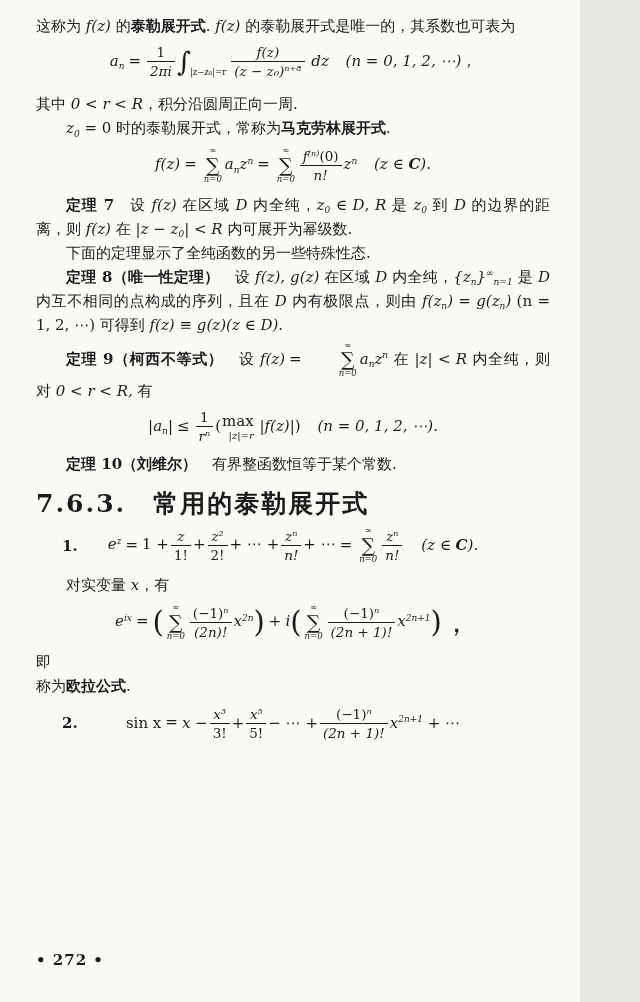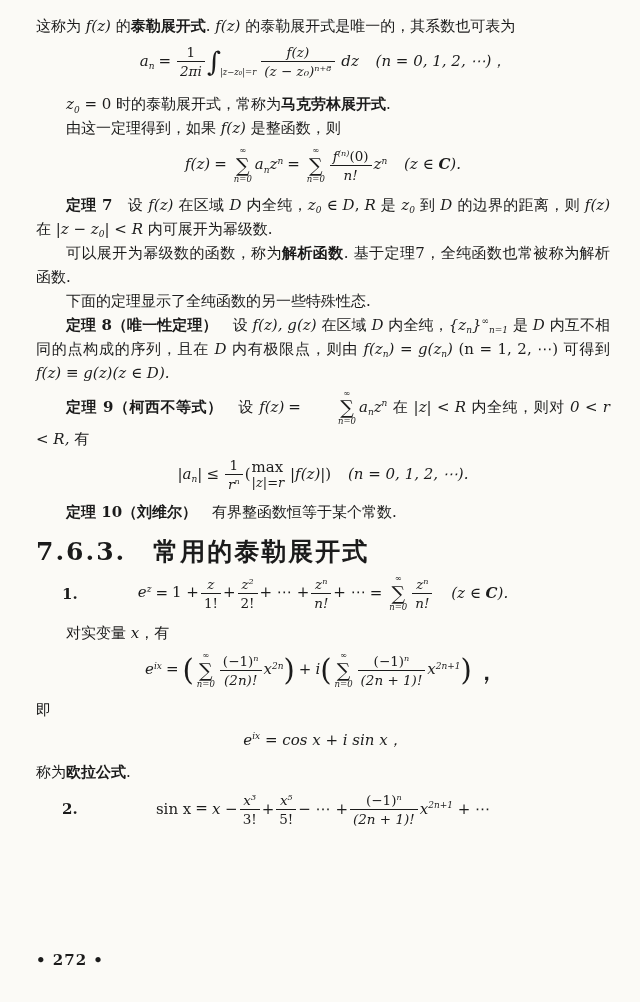--- a/index.html
+++ b/index.html
@@ -1,40 +1,40 @@
 <!DOCTYPE html>
 <html><head>
 <meta charset="utf-8">
 <style>
   * { margin:0; padding:0; box-sizing:border-box; }
   html,body { width:640px; height:1002px; }
   body { background:#e9e7e1; font-family:"DejaVu Serif","Liberation Serif",serif; }
-  .page { position:relative; width:640px; height:1002px; background:#fbfaf6; color:#1b1b1b;
+  .page { position:relative; width:580px; height:1002px; background:#fbfaf6; color:#1b1b1b;
           padding:14px 30px 0 36px; overflow:hidden; font-size:15px; line-height:24px; }
   .para { margin:0; text-align:justify; }
   .ind { text-indent:2em; }
   .b { font-weight:bold; }
   .mi { font-style:italic; }
   sub,sup { font-size:0.6em; line-height:0; position:relative; font-style:italic; }
   sub { vertical-align:baseline; bottom:-0.4em; }
   sup { vertical-align:baseline; top:-0.6em; }
   .display { text-align:center; text-indent:0; margin:6px 0 8px; white-space:nowrap; }
   .frac { display:inline-block; vertical-align:middle; text-align:center; font-size:13.5px;
           line-height:1.2; margin:0 2px; }
   .frac .num { display:block; padding:0 3px 1px; border-bottom:1px solid #1b1b1b; }
   .frac .den { display:block; padding:1px 3px 0; }
   .sum { display:inline-flex; flex-direction:column; align-items:center; vertical-align:middle;
          line-height:1; margin:0 3px; }
   .sum .lim { font-size:8.5px; line-height:1.15; font-style:italic; }
   .sum .sigma { font-size:19px; line-height:1; font-style:normal; }
   .bigint { font-size:27px; vertical-align:middle; line-height:0; }
-  .intsub { font-size:8.5px; vertical-align:-1.1em; margin:1px 3px 0 -1px; font-style:italic; }
-  .underop { display:inline-flex; flex-direction:column; align-items:flex-start; vertical-align:middle;
+  .intsub { font-size:8.5px; vertical-align:-1.1em; margin:1px 3px 0 -1px; }
+  .underop { display:inline-flex; flex-direction:column; align-items:flex-end; vertical-align:middle;
              line-height:1.1; margin:0 1px; }
-  .underop .lim { font-size:13px; font-style:italic; }
+  .underop .lim { font-size:10px; font-style:italic; }
   .bigp { font-size:29px; vertical-align:middle; line-height:0; }
   .rel { margin:0 4px; }
   .tail { margin-left:12px;font-style:italic; }
   .eqrow { position:relative; text-align:center; margin:8px 0; white-space:nowrap; }
   .eqnum { position:absolute; left:26px; top:50%; transform:translateY(-50%); font-weight:bold; }
   .sechead { font-size:25px; font-weight:bold; letter-spacing:2px; margin:16px 0 10px; }
   .p9 { margin-top:4px; }
   .pagenum { position:absolute; left:36px; top:948px; font-weight:bold; letter-spacing:1px; }
 </style>
 </head>
@@ -43,38 +43,37 @@
 <div class="page">
 
   <p class="para"><span>这称为 </span><span class="mi">f(z)</span><span> 的</span><span class="b">泰勒展开式</span><span>. </span><span class="mi">f(z)</span><span> 的泰勒展开式是唯一的，其系数也可表为</span></p>
 
   <div class="display">
     <span class="mi">a</span><sub>n</sub><span class="rel">=</span><span class="frac"><span class="num">1</span><span class="den mi">2πi</span></span><span class="bigint">∫</span><span class="intsub">|z−z₀|=r</span><span class="frac"><span class="num mi">f(z)</span><span class="den"><span class="mi">(z − z₀)</span><sup>n+8</sup></span></span>
     <span class="mi">dz</span>
     <span class="tail mi">(n = 0, 1, 2, ⋯)，</span>
   </div>
 
+  <p class="para"><span>其中 </span><span class="mi">0 &lt; r &lt; R</span><span>，积分沿圆周正向一周.</span></p>
   <p class="para ind"><span class="mi">z</span><sub>0</sub><span> = 0 时的泰勒展开式，常称为</span><span class="b">马克劳林展开式</span><span>.</span></p>
-  <p class="para ind"><span>由这一定理得到，如果 </span><span class="mi">f(z)</span><span> 是整函数，则</span></p>
 
   <div class="display">
     <span class="mi">f(z)</span><span class="rel">=</span><span class="sum">
         <span class="lim">∞</span>
         <span class="sigma">∑</span>
         <span class="lim">n=0</span>
       </span><span class="mi">a</span><sub>n</sub><span class="mi">z</span><sup>n</sup><span class="rel">=</span><span class="sum">
         <span class="lim">∞</span>
         <span class="sigma">∑</span>
         <span class="lim">n=0</span>
       </span><span class="frac"><span class="num"><span class="mi">f</span><sup>(n)</sup><span>(0)</span></span><span class="den mi">n!</span></span><span class="mi">z</span><sup>n</sup>
     <span class="tail mi"><span>(z ∈ </span><span class="b">C</span><span>).</span></span>
   </div>
 
   <p class="para ind"><span class="b">定理 7</span><span> 设 </span><span class="mi">f(z)</span><span> 在区域 </span><span class="mi">D</span><span> 内全纯，</span><span class="mi">z</span><sub>0</sub><span> ∈ </span><span class="mi">D</span><span>, </span><span class="mi">R</span><span> 是 </span><span class="mi">z</span><sub>0</sub><span> 到 </span><span class="mi">D</span><span> 的边界的距离，则 </span><span class="mi">f(z)</span><span> 在 </span><span class="mi">|z − z</span><sub>0</sub><span class="mi">| &lt; R</span><span> 内可展开为幂级数.</span></p>
-  <p class="para ind"><span>可以展开为幂级数的函数，称为</span><span class="b">解析函数</span><span>. 基于定理7，全纯函数也常被称为解析函数.</span></p>
   <p class="para ind"><span>下面的定理显示了全纯函数的另一些特殊性态.</span></p>
   <p class="para ind"><span class="b">定理 8（唯一性定理）</span><span> 设 </span><span class="mi">f(z), g(z)</span><span> 在区域 </span><span class="mi">D</span><span> 内全纯，</span><span class="mi">{z</span><sub>n</sub><span class="mi">}</span><sup>∞</sup><sub>n=1</sub><span> 是 </span><span class="mi">D</span><span> 内互不相同的点构成的序列，且在 </span><span class="mi">D</span><span> 内有极限点，则由 </span><span class="mi">f(z</span><sub>n</sub><span class="mi">) = g(z</span><sub>n</sub><span class="mi">)</span><span> (n = 1, 2, ⋯) 可得到 </span><span class="mi">f(z) ≡ g(z)(z ∈ D).</span></p>
 
   <p class="para ind p9">
     <span class="b">定理 9（柯西不等式）</span><span> 设 </span><span class="mi">f(z)</span><span class="rel">=</span><span class="sum">
         <span class="lim">∞</span>
         <span class="sigma">∑</span>
         <span class="lim">n=0</span>
       </span><span class="mi">a</span><sub>n</sub><span class="mi">z</span><sup>n</sup><span> 在 </span><span class="mi">|z| &lt; R</span><span> 内全纯，则对 </span><span class="mi">0 &lt; r &lt; R,</span><span> 有</span>
   </p>
@@ -111,24 +110,20 @@
         <span class="lim">n=0</span>
       </span><span class="frac"><span class="num"><span>(−1)</span><sup>n</sup></span><span class="den mi">(2n)!</span></span><span class="mi">x</span><sup>2n</sup><span class="bigp">)</span><span class="rel">+</span><span class="mi">i</span><span class="bigp">(</span><span class="sum">
         <span class="lim">∞</span>
         <span class="sigma">∑</span>
         <span class="lim">n=0</span>
       </span><span class="frac"><span class="num"><span>(−1)</span><sup>n</sup></span><span class="den mi">(2n + 1)!</span></span><span class="mi">x</span><sup>2n+1</sup><span class="bigp">)，</span>
   </div>
 
   <p class="para"><span>即</span></p>
 
-  <div class="display">
-    <span class="mi">e</span><sup>ix</sup>
-    <span class="mi">= cos x + i sin x，</span>
-  </div>
 
   <p class="para"><span>称为</span><span class="b">欧拉公式</span><span>.</span></p>
 
   <div class="eqrow">
     <span class="eqnum">2.</span>
     <span>sin x</span><span class="rel">=</span><span class="mi">x −</span><span class="frac"><span class="num"><span class="mi">x</span><sup>3</sup></span><span class="den">3!</span></span><span>+</span><span class="frac"><span class="num"><span class="mi">x</span><sup>5</sup></span><span class="den">5!</span></span><span>− ⋯ +</span><span class="frac"><span class="num"><span>(−1)</span><sup>n</sup></span><span class="den mi">(2n + 1)!</span></span><span class="mi">x</span><sup>2n+1</sup>
     <span>+ ⋯</span>
   </div>
 
   <div class="pagenum">• 272 •</div>

